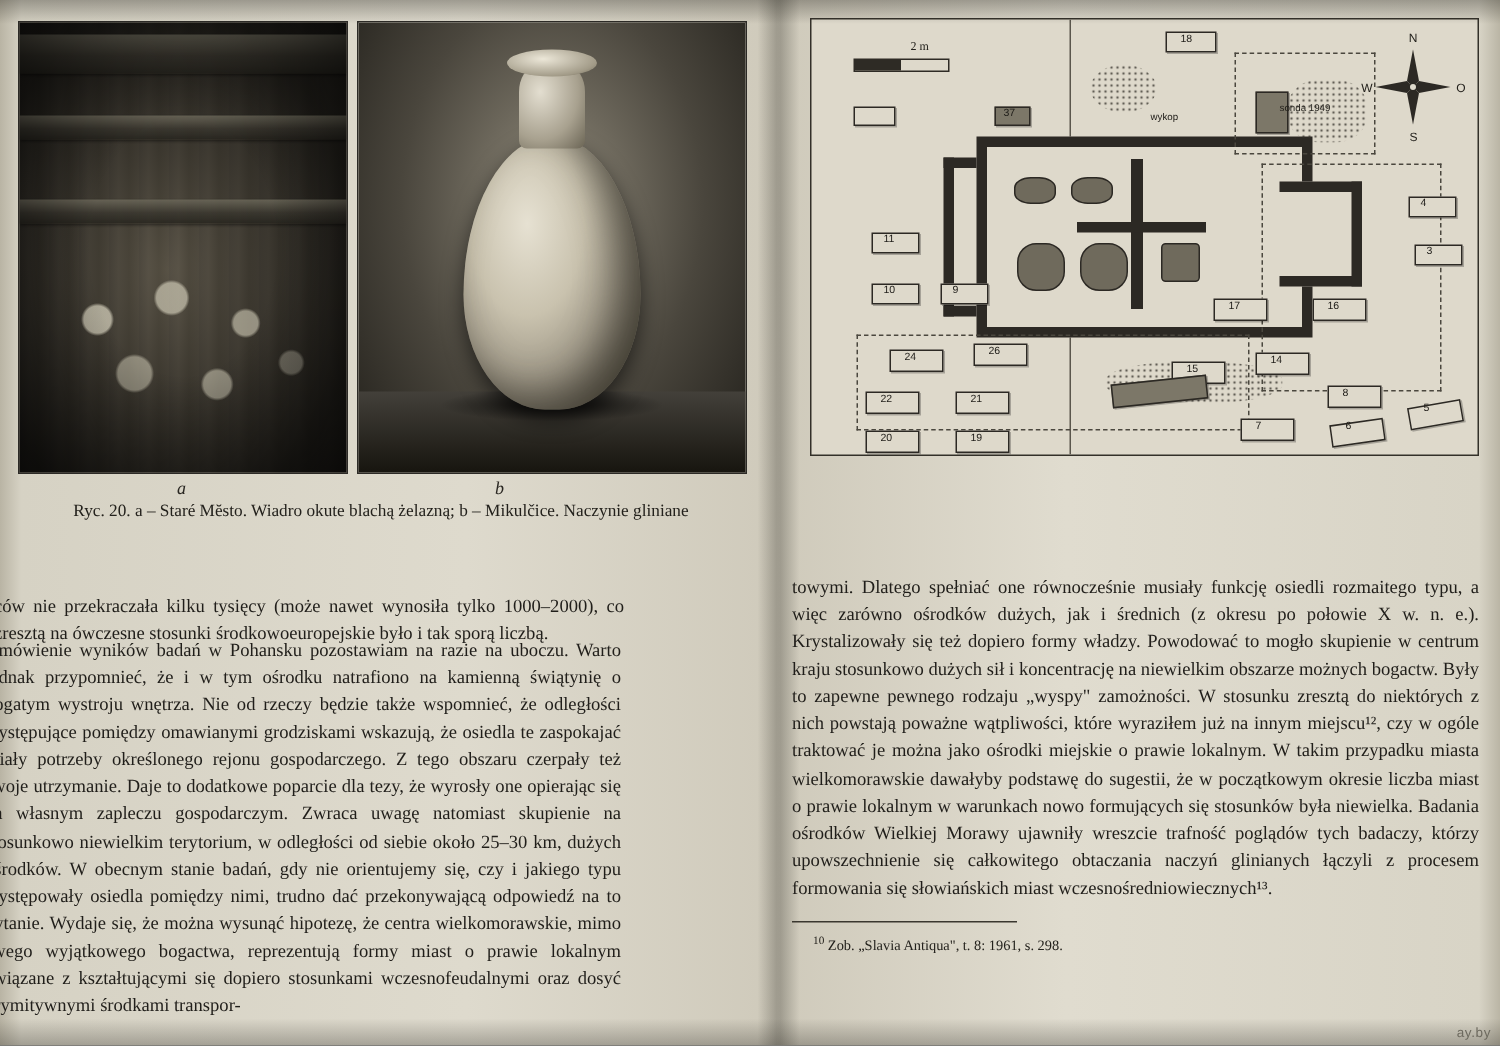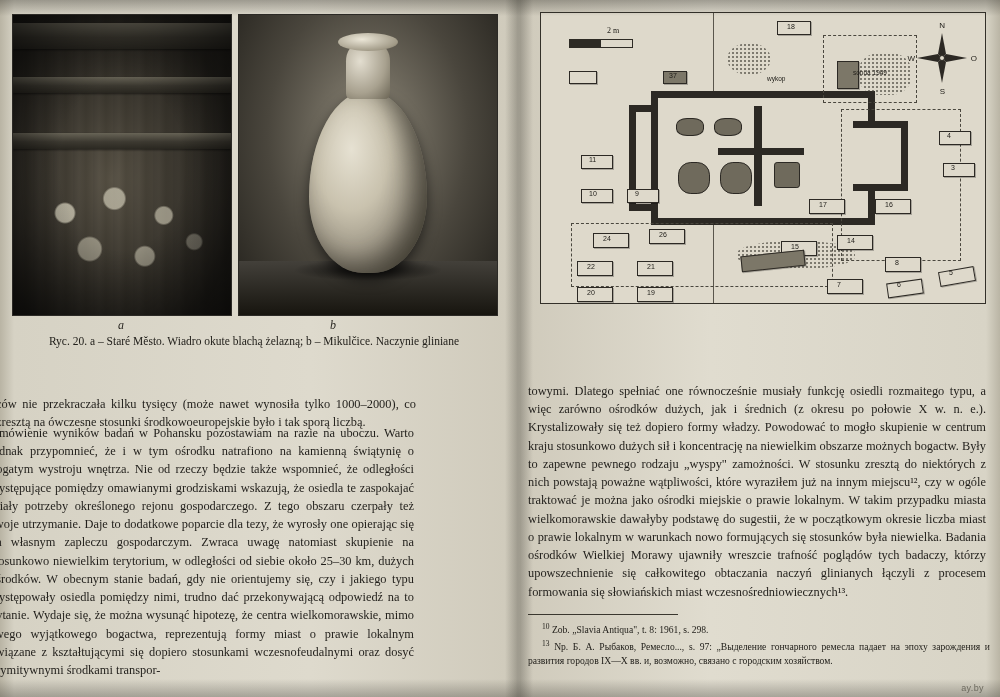--- a/index.html
+++ b/index.html
@@ -330,21 +330,21 @@
     font-size: 9.6px;
     line-height: 1.38;
     color: #23211c;
     text-align: justify;
   }
   .footnotes p { margin: 0 0 3px 0; text-indent: 14px; }
   .fn-sup { font-size: 7.5px; vertical-align: super; }
 
   .watermark {
     position: absolute;
-    right: 16px;
+    right: 6px;
     bottom: 4px;
     font-size: 9px;
     color: #6d6a5f;
     font-family: "Liberation Sans", sans-serif;
     letter-spacing: .4px;
   }
 </style>
 </head>
 <body>
 
@@ -500,23 +500,19 @@
 
 
   <div class="col-text" id="right-col-1">towymi. Dlatego spełniać one równocześnie musiały funkcję osiedli rozmaitego typu, a więc zarówno ośrodków dużych, jak i średnich (z okresu po połowie X w. n. e.). Krystalizowały się też dopiero formy władzy. Powodować to mogło skupienie w centrum kraju stosunkowo dużych sił i koncentrację na niewielkim obszarze możnych bogactw. Były to zapewne pewnego rodzaju „wyspy" zamożności. W stosunku zresztą do niektórych z nich powstają poważne wątpliwości, które wyraziłem już na innym miejscu¹², czy w ogóle traktować je można jako ośrodki miejskie o prawie lokalnym. W takim przypadku miasta wielkomorawskie dawałyby podstawę do sugestii, że w początkowym okresie liczba miast o prawie lokalnym w warunkach nowo formujących się stosunków była niewielka. Badania ośrodków Wielkiej Morawy ujawniły wreszcie trafność poglądów tych badaczy, którzy upowszechnienie się całkowitego obtaczania naczyń glinianych łączyli z procesem formowania się słowiańskich miast wczesnośredniowiecznych¹³.</div>
 
   <div class="footnote-rule"></div>
   <div class="footnotes">
     <p>
       <span class="fn-sup">10</span>
       <span>Zob. „Slavia Antiqua", t. 8: 1961, s. 298.</span>
     </p>
-    <p>
-      <span class="fn-sup">13</span>
-      <span>Nр. Б. А. Рыбаков, Ремесло..., s. 97: „Выделение гончарного ремесла падает на эпоху зарождения и развития городов IX—X вв. и, возможно, связано с городским хозяйством.</span>
-    </p>
   </div>
 
   <div class="page-shadow-top"></div>
   <div class="page-shadow-bottom"></div>
 
   <div class="watermark">ay.by</div>
 </div>
 
 </body></html>

